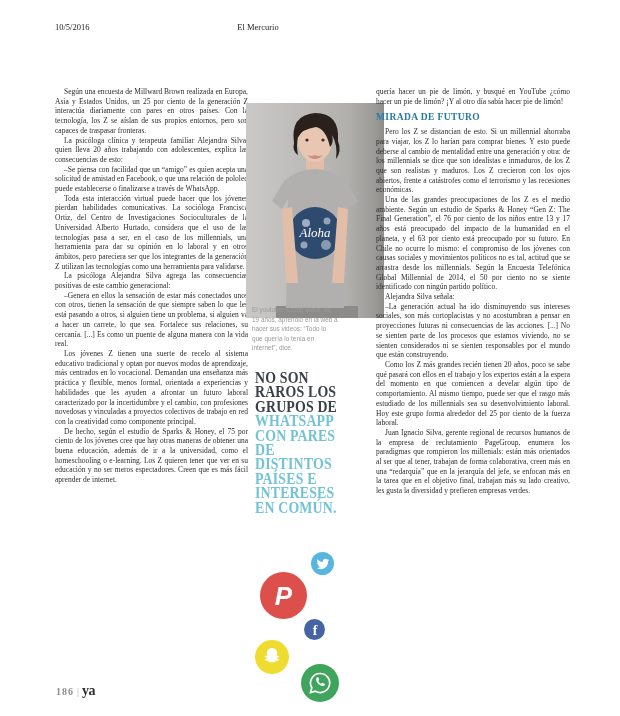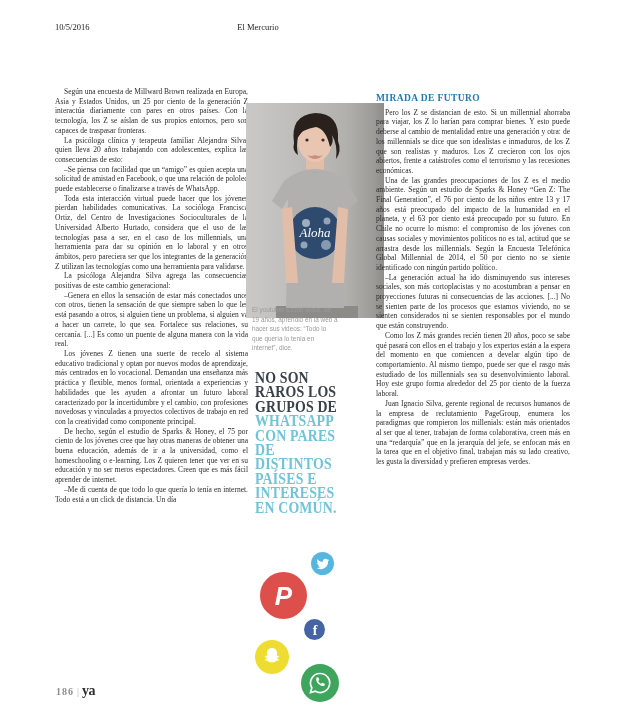--- a/index.html
+++ b/index.html
@@ -46,21 +46,20 @@
 
   <div class="col col-left">
     <p>Según una encuesta de Millward Brown realizada en Europa, Asia y Estados Unidos, un 25 por ciento de la generación Z interactúa diariamente con pares en otros países. Con la tecnología, los Z se aíslan de sus propios entornos, pero son capaces de traspasar fronteras.</p>
     <p>La psicóloga clínica y terapeuta familiar Alejandra Silva, quien lleva 20 años trabajando con adolescentes, explica las consecuencias de esto:</p>
     <p>–Se piensa con facilidad que un “amigo” es quien acepta una solicitud de amistad en Facebook, o que una relación de pololeo puede establecerse o finalizarse a través de WhatsApp.</p>
     <p>Toda esta interacción virtual puede hacer que los jóvenes pierdan habilidades comunicativas. La socióloga Francisca Ortiz, del Centro de Investigaciones Socioculturales de la Universidad Alberto Hurtado, considera que el uso de las tecnologías pasa a ser, en el caso de los millennials, una herramienta para dar su opinión en lo laboral y en otros ámbitos, pero pareciera ser que los integrantes de la generación Z utilizan las tecnologías como una herramienta para validarse.</p>
     <p>La psicóloga Alejandra Silva agrega las consecuencias positivas de este cambio generacional:</p>
     <p>–Genera en ellos la sensación de estar más conectados unos con otros, tienen la sensación de que siempre saben lo que les está pasando a otros, si alguien tiene un problema, si alguien va a hacer un carrete, lo que sea. Fortalece sus relaciones, su cercanía. [...] Es como un puente de alguna manera con la vida real.</p>
     <p>Los jóvenes Z tienen una suerte de recelo al sistema educativo tradicional y optan por nuevos modos de aprendizaje, más centrados en lo vocacional. Demandan una enseñanza más práctica y flexible, menos formal, orientada a experiencias y habilidades que les ayuden a afrontar un futuro laboral caracterizado por la incertidumbre y el cambio, con profesiones novedosas y vinculadas a proyectos colectivos de trabajo en red con la creatividad como componente principal.</p>
     <p>De hecho, según el estudio de Sparks &amp; Honey, el 75 por ciento de los jóvenes cree que hay otras maneras de obtener una buena educación, además de ir a la universidad, como el homeschooling o e-learning. Los Z quieren tener que ver en su educación y no ser meros espectadores. Creen que es más fácil aprender de internet.</p>
-    <p>–Me di cuenta de que todo lo que quería lo tenía en internet. Todo está a un click de distancia. Un día</p>
   </div>
 
   <figure class="photo">
     <svg width="138" height="215" viewBox="0 0 138 215">
       <defs>
         <linearGradient id="bgGrad" x1="0" y1="0" x2="1" y2="0">
           <stop offset="0" stop-color="#cbc9c7"></stop>
           <stop offset="0.72" stop-color="#b3b1ae"></stop>
           <stop offset="0.93" stop-color="#9c9a97"></stop>
           <stop offset="1" stop-color="#8f8d8a"></stop>
@@ -132,23 +131,25 @@
     <span class="icon" style="left:301px;top:664px;width:38px;height:38px;">
       <svg width="38" height="38" viewBox="0 0 38 38">
         <circle cx="19" cy="19" r="19" fill="#3fa45c"></circle>
         <path fill="none" stroke="#ffffff" stroke-width="1.7" d="M19 9.5a9.5 9.5 0 0 0-8.2 14.3L9.5 28.5l4.9-1.3A9.5 9.5 0 1 0 19 9.5z"></path>
         <path fill="#ffffff" d="M15.4 13.9c.3-.7.6-.7 1-.7l.7.1c.2.1.4.4.5.7l.6 1.4c.1.3 0 .6-.2.8l-.7.7c.4 1 1.9 2.5 2.9 2.9l.7-.7c.2-.2.5-.3.8-.2l1.4.6c.3.1.6.3.7.5.1.3.1.8 0 1-.3.6-1.1 1-1.8 1-1.3 0-3.4-1-5-2.6-1.6-1.6-2.3-3.8-1.6-5.5z"></path>
       </svg>
     </span>
   </div>
 
   <div class="col col-right">
+    <p class="noindent">quería hacer un pie de limón, y busqué en YouTube ¿cómo hacer un pie de limón? ¡Y al otro día sabía hacer pie de limón!</p>
     <h3 class="sec-head">MIRADA DE FUTURO</h3>
     <p>Pero los Z se distancian de esto. Si un millennial ahorraba para viajar, los Z lo harían para comprar bienes. Y esto puede deberse al cambio de mentalidad entre una generación y otra: de los millennials se dice que son idealistas e inmaduros, de los Z que son realistas y maduros. Los Z crecieron con los ojos abiertos, frente a catástrofes como el terrorismo y las recesiones económicas.</p>
     <p>Una de las grandes preocupaciones de los Z es el medio ambiente. Según un estudio de Sparks &amp; Honey “Gen Z: The Final Generation”, el 76 por ciento de los niños entre 13 y 17 años está preocupado del impacto de la humanidad en el planeta, y el 63 por ciento está preocupado por su futuro. En Chile no ocurre lo mismo: el compromiso de los jóvenes con causas sociales y movimientos políticos no es tal, actitud que se arrastra desde los millennials. Según la Encuesta Telefónica Global Millennial de 2014, el 50 por ciento no se siente identificado con ningún partido político.</p>
+    <p>Alejandra Silva señala:</p>
     <p>–La generación actual ha ido disminuyendo sus intereses sociales, son más cortoplacistas y no acostumbran a pensar en proyecciones futuras ni consecuencias de las acciones. [...] No se sienten parte de los procesos que estamos viviendo, no se sienten considerados ni se sienten responsables por el mundo que están construyendo.</p>
     <p>Como los Z más grandes recién tienen 20 años, poco se sabe qué pasará con ellos en el trabajo y los expertos están a la espera del momento en que comiencen a develar algún tipo de comportamiento. Al mismo tiempo, puede ser que el rasgo más estudiado de los millennials sea su desenvolvimiento laboral. Hoy este grupo forma alrededor del 25 por ciento de la fuerza laboral.</p>
     <p>Juan Ignacio Silva, gerente regional de recursos humanos de la empresa de reclutamiento PageGroup, enumera los paradigmas que rompieron los millenials: están más orientados al ser que al tener, trabajan de forma colaborativa, creen más en una “redarquía” que en la jerarquía del jefe, se enfocan más en la tarea que en el objetivo final, trabajan más su lado creativo, les gusta la diversidad y prefieren empresas verdes.</p>
   </div>
 
   <div class="footer">
     <span class="pnum">186</span><span class="sep">|</span><span class="logo">ya</span>
   </div>
 
 </div>

